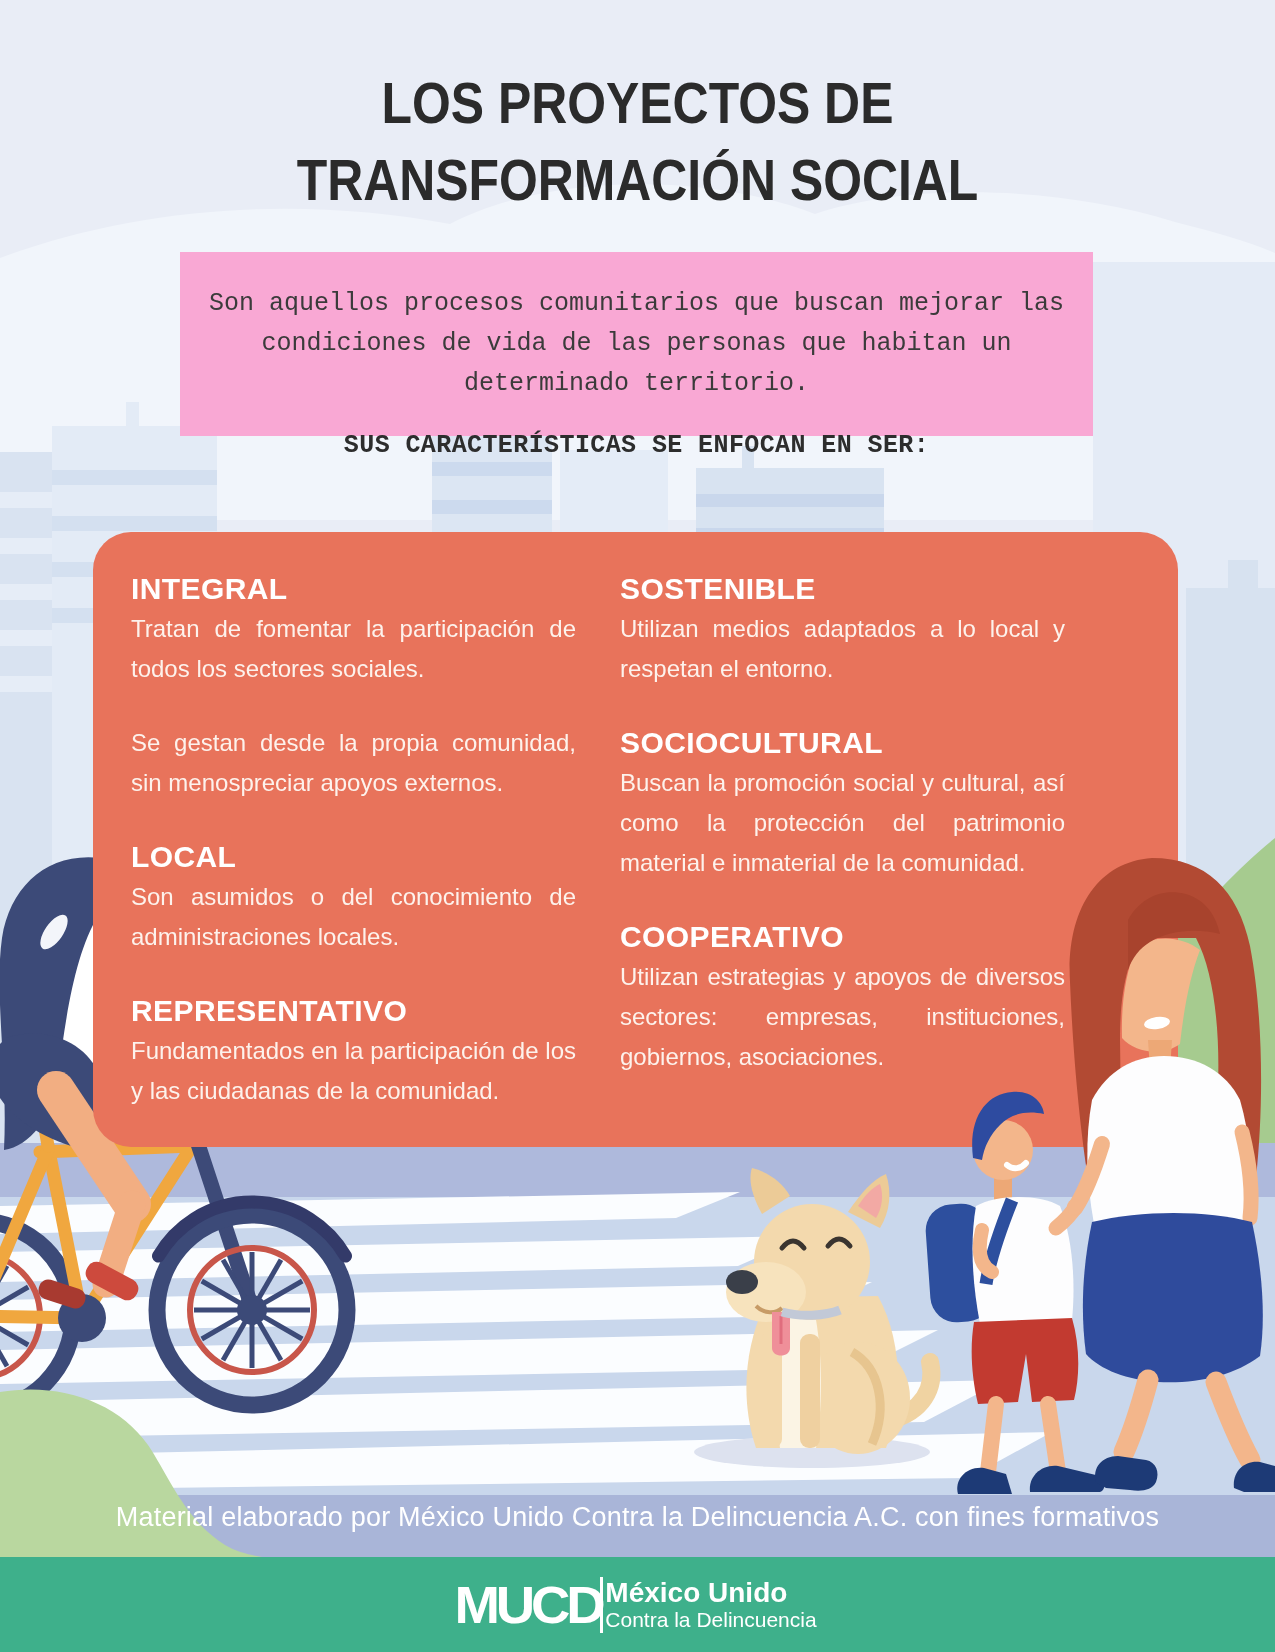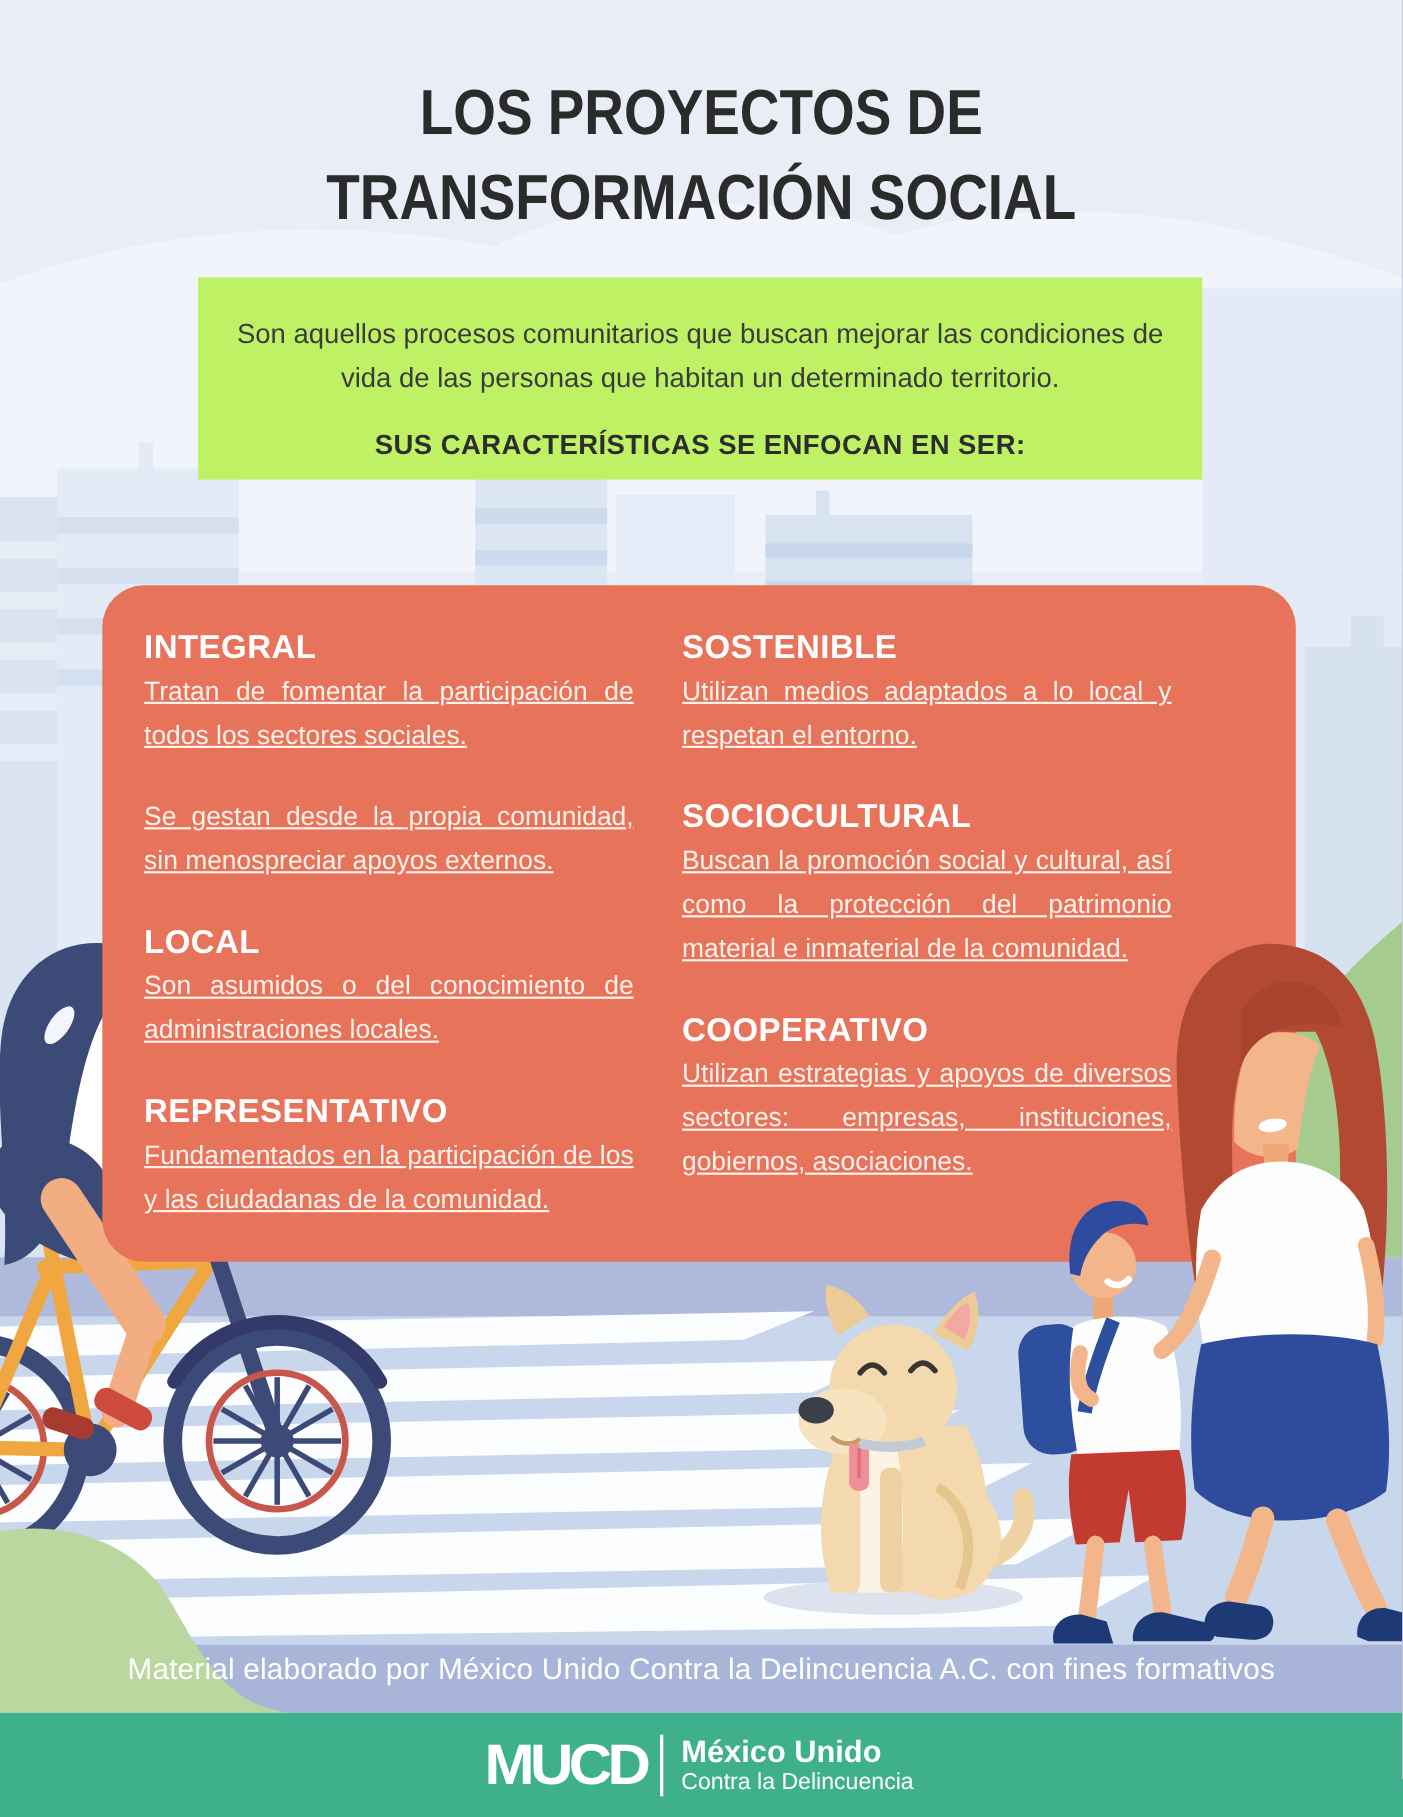--- a/index.html
+++ b/index.html
@@ -13,21 +13,21 @@
   #fg-layer{z-index:4;pointer-events:none;}
 
   .page-title{
     position:absolute;z-index:2;top:64px;left:0;width:100%;
     text-align:center;font-weight:800;color:#2b2b2b;
     font-size:58px;line-height:77px;letter-spacing:0px;
     transform:scaleX(0.86);transform-origin:50% 0;
   }
   .white-box{
     position:absolute;z-index:2;left:180px;top:252px;width:913px;height:184px;
-    background:#bef264;box-sizing:border-box;
+    background:#f9a8d4;box-sizing:border-box;font-family:Liberation Mono, monospace;
   }
   .intro-paragraph{
     margin:32px auto 0;max-width:890px;text-align:center;
     font-size:25px;line-height:40px;color:#3b3b3b;
   }
   .intro-subheading{
     margin:27px auto 0;text-align:center;font-weight:bold;
     font-size:25px;color:#2d2d2d;letter-spacing:0.4px;
   }
   .char-card{
@@ -38,30 +38,29 @@
   .char-col{width:445px;}
   .char-col + .char-col{margin-left:44px;}
   .char-item{margin-bottom:34px;}
   .char-item h3{
     margin:0;font-size:30px;line-height:40px;font-weight:bold;
     color:#ffffff;letter-spacing:0.4px;
   }
   .char-item p{
     margin:0;font-size:24px;line-height:40px;color:#fdf2ec;
     text-align:justify;
-    text-decoration:underline;
   }
   .credit-line{
     position:absolute;z-index:5;left:0;top:1495px;width:100%;height:44px;
     display:flex;align-items:center;justify-content:center;
     color:#ffffff;font-size:27px;letter-spacing:0.2px;
   }
   .footer-bar{
     position:absolute;z-index:5;left:0;top:1557px;width:100%;height:95px;
-    display:flex;align-items:center;justify-content:center;gap:16px;
+    display:flex;align-items:center;justify-content:center;gap:2px;
     color:#ffffff;
   }
   .mucd-acronym{
     font-size:52px;font-weight:800;letter-spacing:-4px;line-height:52px;
     transform:scaleX(1.05);
   }
   .logo-divider{width:3px;height:56px;background:#ffffff;}
   .brand-line1{font-size:28px;font-weight:800;line-height:30px;}
   .brand-line2{font-size:21px;font-weight:normal;line-height:24px;}
 </style>

